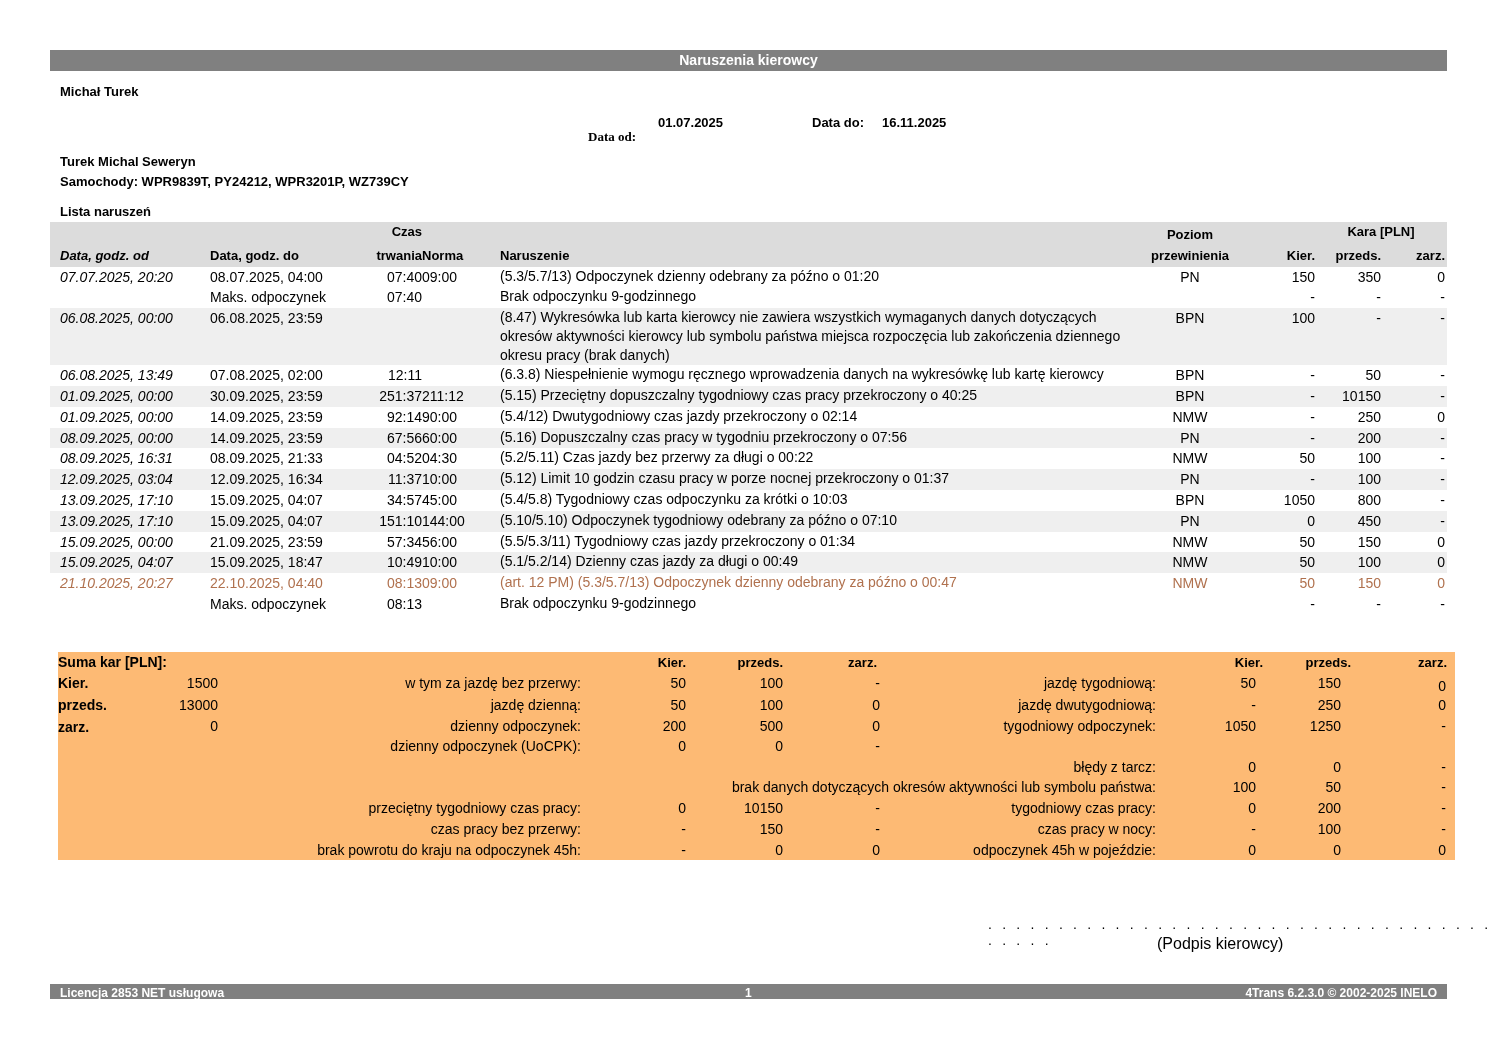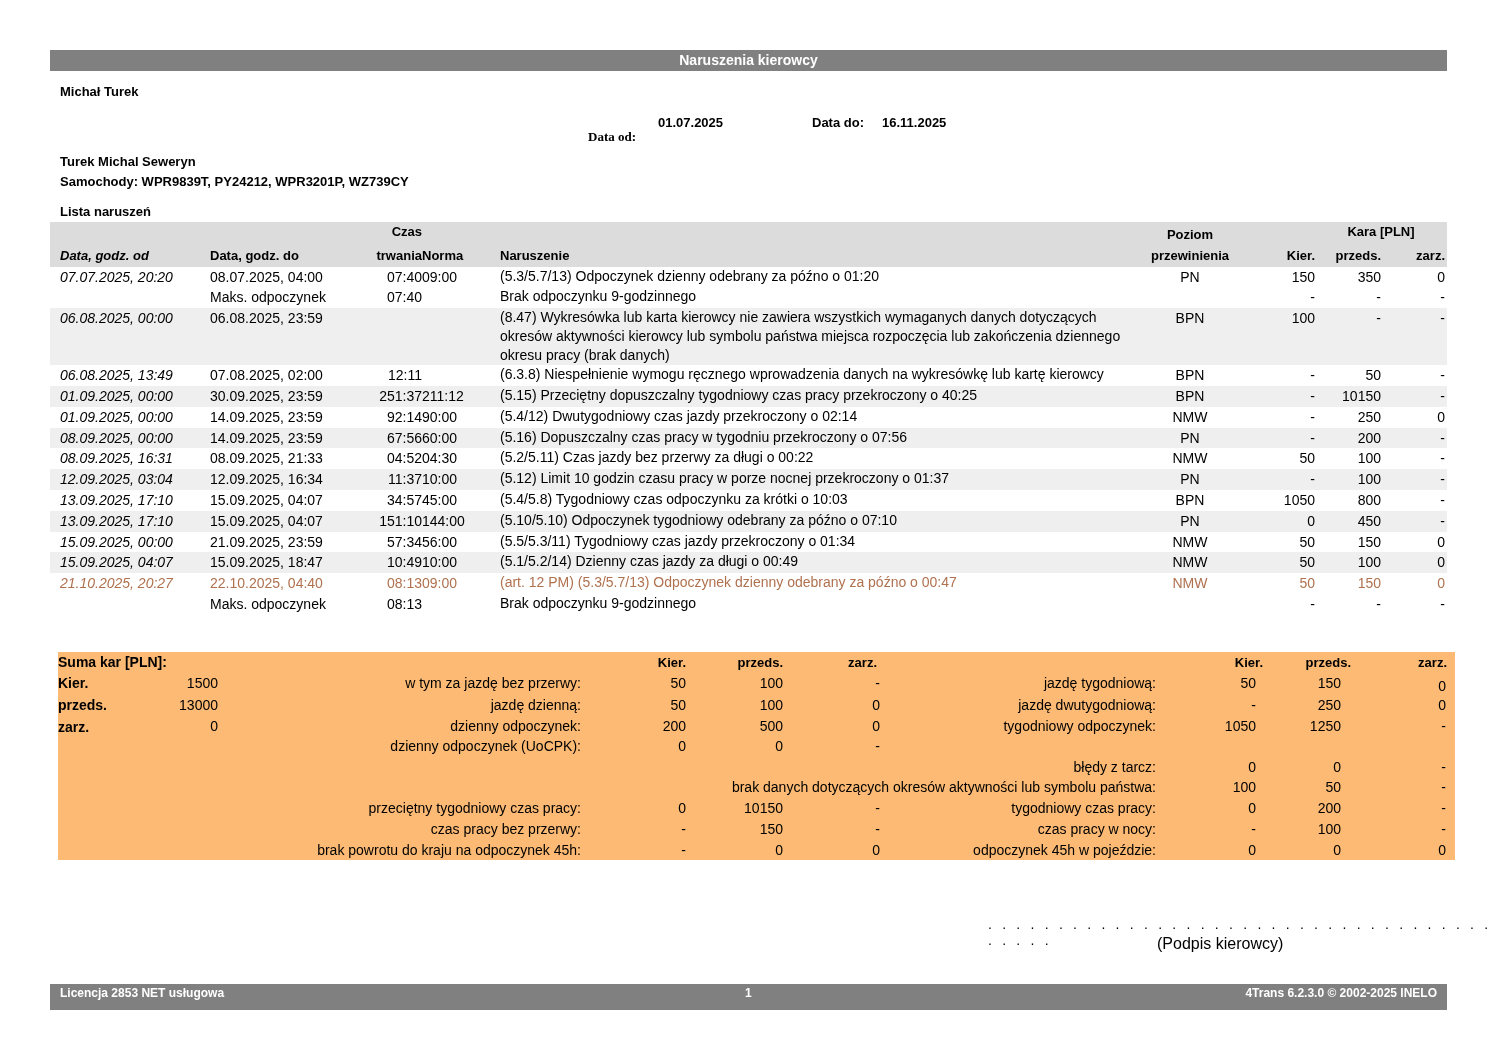--- a/index.html
+++ b/index.html
@@ -27,21 +27,21 @@
   .c9 { width:75px; text-align:right; padding-right:2px !important; }
   .wrap { white-space:normal !important; line-height:19px !important; }
 
   #sum { position:absolute; left:50px; top:652px; width:1397px; height:208px; background:#fdba74; font-size:14px;margin-left:8px; }
   #sum .r { position:absolute; text-align:right; }
   #sum .l { position:absolute; text-align:left; }
 
   .sig-dots { position:absolute; left:988px; top:916px; font-size:14px; letter-spacing:3.2px; color:#000; }
   .sig-label { position:absolute; left:1157px; top:935px; font-size:16px; }
 
-  .foot-bar { top:984px; height:26px; font-size:12px; line-height:17px; }
+  .foot-bar { top:984px; height:15px; font-size:12px; line-height:17px; }
   .foot-bar span { position:absolute; top:1px; }
 </style>
 </head>
 <body>
 
 <div class="bar title-bar">
   <span>Naruszenia kierowcy</span>
 </div>
 
 <div class="abs b f13" style="left:60px;top:84px;">Michał Turek</div>

